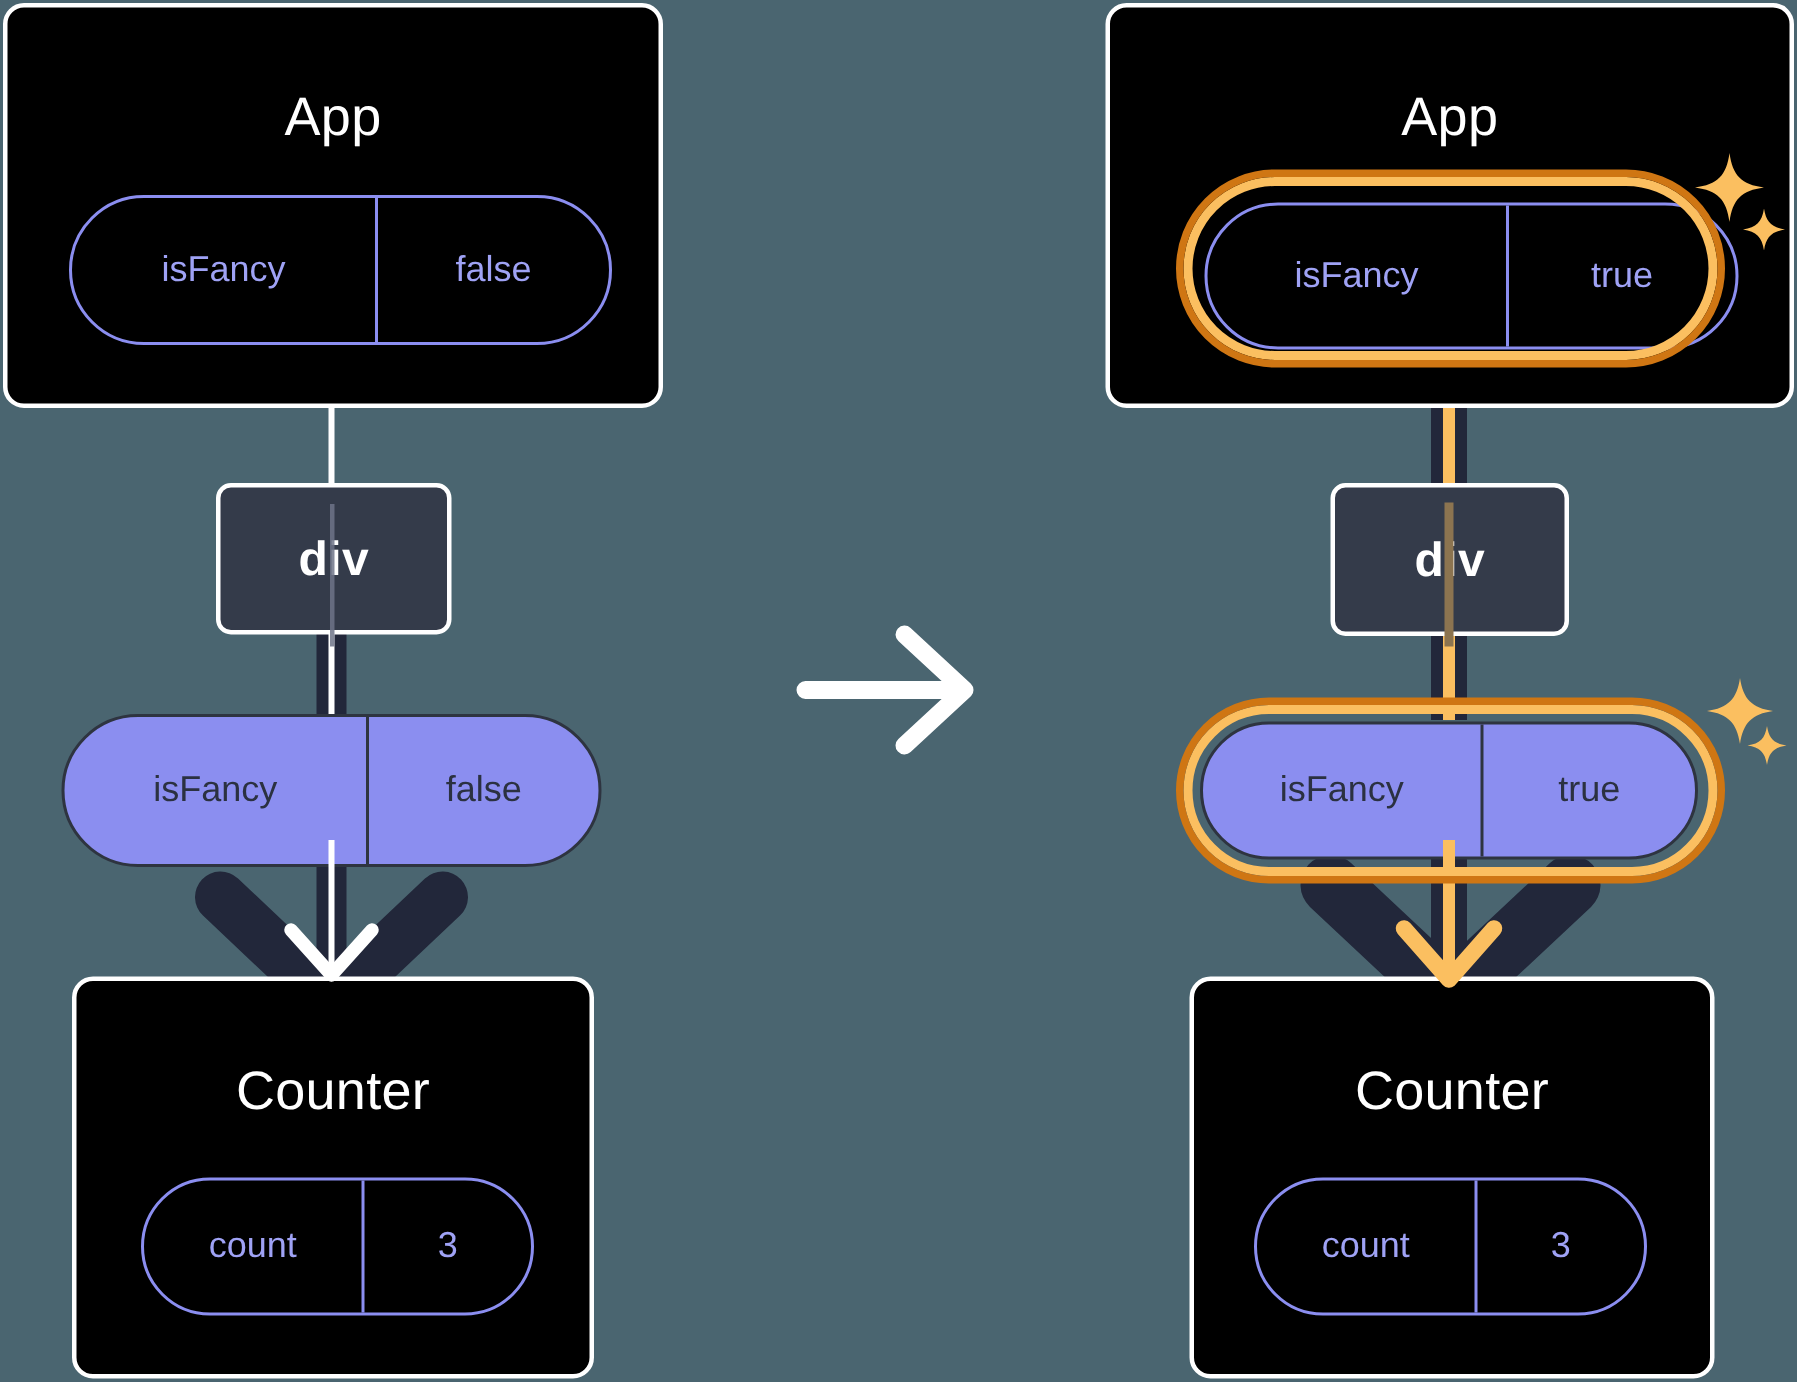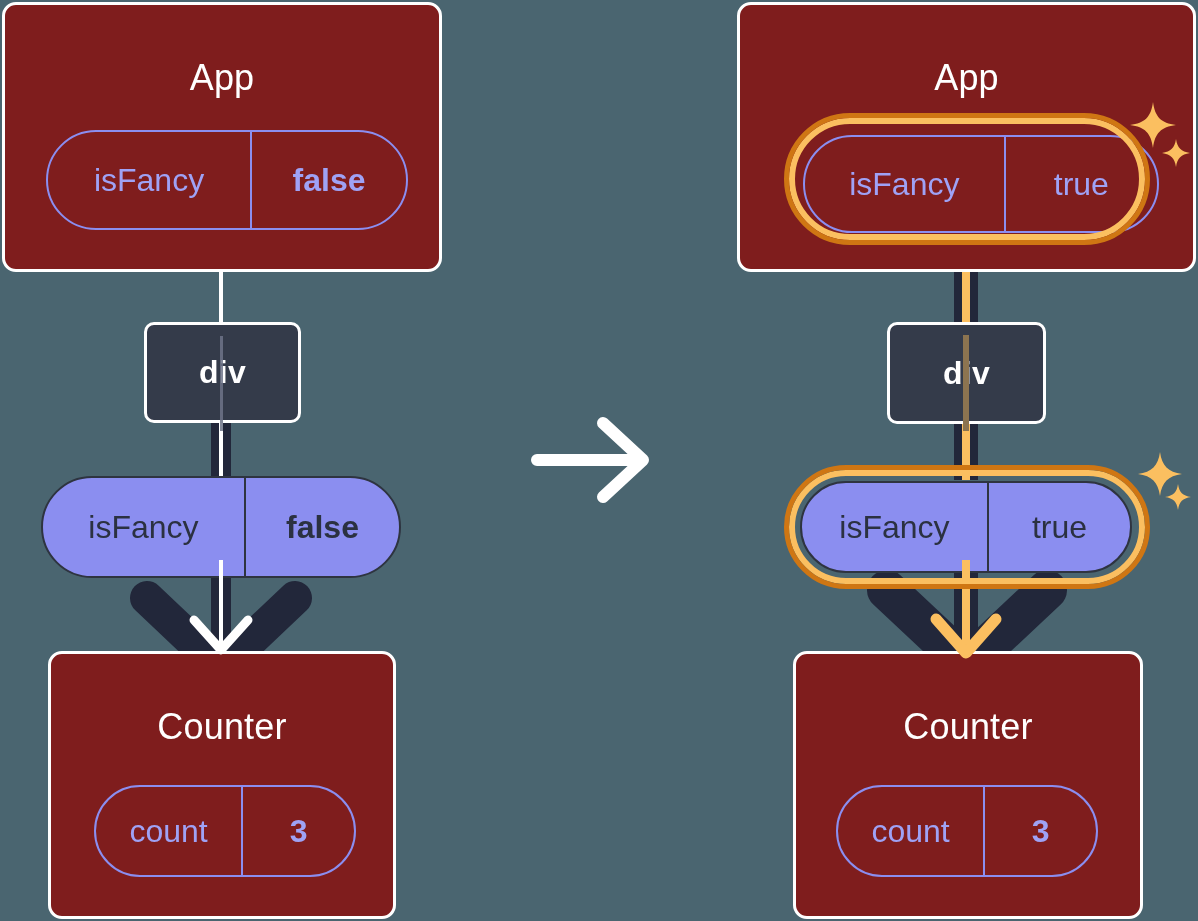--- a/index.html
+++ b/index.html
@@ -7,21 +7,21 @@
     width:1198px;height:921px;
     background:#4a6570;
     font-family:"Liberation Sans", sans-serif;
     overflow:hidden;
   }
   #stage{position:relative;width:1198px;height:921px;}
 
   
   .comp-box{
     position:absolute;
-    background:#7f1d1d;
+    background:#000000;
     border:3px solid #ffffff;
     border-radius:14px;
     box-sizing:border-box;
     z-index:6;
   }
   .comp-title{
     position:absolute;
     left:0;right:0;
     text-align:center;
     color:#ffffff;
@@ -62,24 +62,24 @@
   .pill-filled{
     background:#8b8ef0;
     border:2px solid #2e3440;
     border-radius:999px;
   }
   .pill-filled .pill-key,.pill-filled .pill-val{color:#2b3141;}
   .pill-filled .pill-key{border-right:2px solid #2e3440;}
 
   .pill-key,.pill-val{
     display:flex;align-items:center;justify-content:center;
-    font-size:32px;font-weight:400;box-sizing:border-box;
+    font-size:24px;font-weight:400;box-sizing:border-box;
   }
   .pill-key{flex:0 0 57%;}
-  .pill-val{flex:1 1 auto;font-weight:bold;}
+  .pill-val{flex:1 1 auto;}
   .bold-val{font-weight:400;}
 
   
   .ring{
     position:absolute;
     border-radius:999px;
     box-sizing:border-box;
     border:6px solid #fbbf60;
     outline:5px solid #cf7613;
     outline-offset:0px;

